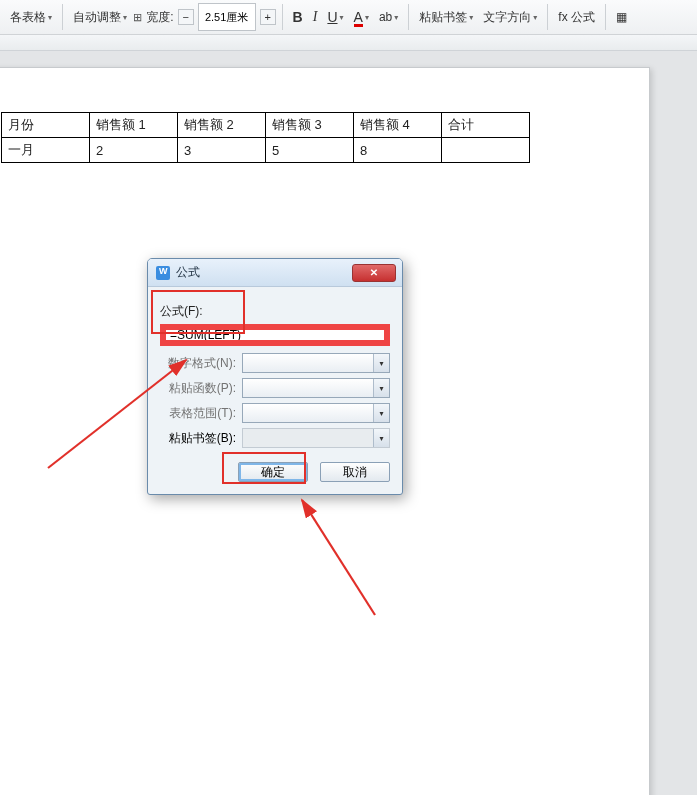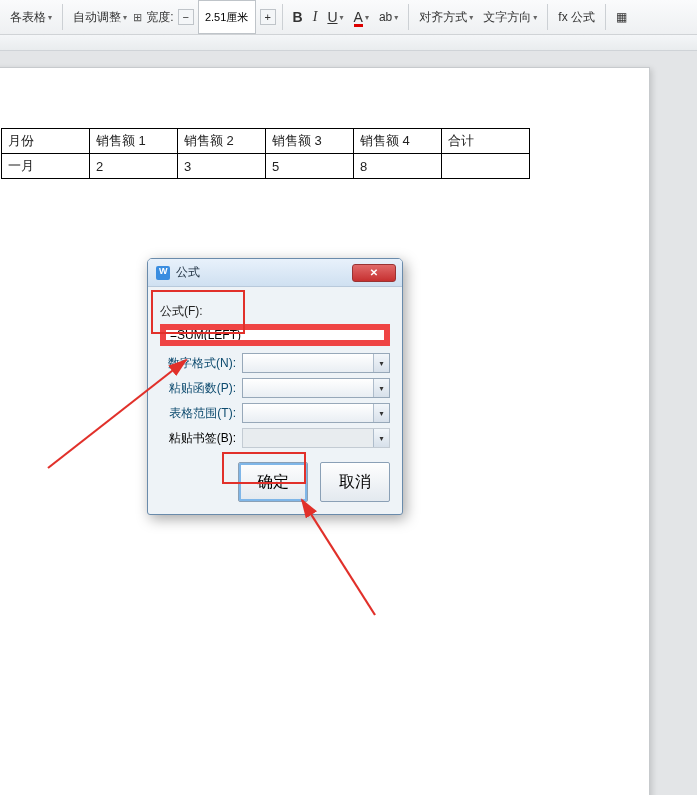--- a/index.html
+++ b/index.html
@@ -5,61 +5,61 @@
   * { box-sizing: border-box; margin: 0; padding: 0; font-family: "Microsoft YaHei", Arial, sans-serif; }
   body { width: 697px; height: 795px; background: #e3e5e7; position: relative; overflow: hidden; }
 
   
   .toolbar { height: 35px; background: linear-gradient(#fafbfc,#eef0f2); display: flex; align-items: center; font-size: 12px; color: #333; border-bottom: 1px solid #d0d3d6; }
   .tb-group { display: flex; align-items: center; padding: 0 6px; height: 100%; gap: 2px; }
   .tb-sep { width: 1px; height: 26px; background: #ccd0d4; }
   .tb-btn { padding: 2px 4px; display: flex; align-items: center; gap: 2px; cursor: pointer; }
   .drop { font-size: 8px; color: #666; }
   .width-box { display: flex; align-items: center; gap: 4px; }
-  .width-input { width: 58px; height: 34px; border: 1px solid #bfc4c9; background: #fff; font-size: 11px; text-align: center; }
+  .width-input { width: 58px; height: 28px; border: 1px solid #bfc4c9; background: #fff; font-size: 11px; text-align: center; }
   .pm-btn { width: 16px; height: 16px; border: 1px solid #bfc4c9; background: #f4f6f8; display: flex; align-items: center; justify-content: center; cursor: pointer; font-size: 11px; }
 
   .bold { font-weight: bold; font-size: 14px; }
   .italic { font-style: italic; font-family: Georgia,serif; font-size: 14px; }
   .under { text-decoration: underline; font-size: 14px; }
   .color-A { font-size: 14px; position: relative; }
   .color-A::after { content:""; position:absolute; left:0; right:0; bottom:-2px; height:3px; background:#d00; }
 
   
   .paper-area { position: absolute; top: 35px; left: 0; right: 0; bottom: 0; }
   .ruler { height: 16px; background: linear-gradient(#f4f6f8,#e9ecee); border-bottom:1px solid #cfd3d7; }
   .paper { position: absolute; top: 32px; left: -10px; width: 660px; height: 760px; background: #fff; border: 1px solid #c7cacd; box-shadow: 2px 2px 6px rgba(0,0,0,0.15); }
 
-  .doc-table { position: absolute; top: 60px; left: 10px; border-collapse: collapse; font-size: 13px; color: #222; }
+  .doc-table { position: absolute; top: 44px; left: 10px; border-collapse: collapse; font-size: 13px; color: #222; }
   .doc-table td { border: 1px solid #000; padding: 3px 6px; width: 88px; height: 22px; }
 
   
   .dialog { position: absolute; top: 258px; left: 147px; width: 256px; background: #eef3f7; border: 1px solid #6a8bab; border-radius: 5px 5px 3px 3px; box-shadow: 3px 4px 14px rgba(0,0,0,0.35); font-size: 12px; }
   .dlg-title { height: 28px; background: linear-gradient(#e8f1fb,#cfe0f1); display:flex; align-items:center; padding: 0 6px 0 8px; border-bottom:1px solid #b8c9db; border-radius:4px 4px 0 0; }
   .dlg-title-icon { width:14px; height:14px; background:#3a8de0; border-radius:2px; margin-right:6px; position:relative; }
   .dlg-title-icon::after { content:"W"; color:#fff; font-size:9px; font-weight:bold; position:absolute; left:3px; top:0; }
   .dlg-title-text { flex:1; color:#234; font-size:12px; }
   .dlg-close { width: 44px; height: 18px; background: linear-gradient(#e06a6a,#c63030); border:1px solid #933; border-radius:3px; display:flex; align-items:center; justify-content:center; cursor:pointer; }
   .dlg-close span { color:#fff; font-size:10px; font-weight:bold; }
 
   .dlg-body { padding: 16px 12px 12px; }
   .field-label { color:#222; margin-bottom:4px; }
   .formula-input { width: 100%; height: 22px; border:6px solid #ef4444; background:#fff; padding: 2px 4px; font-size:12px; }
 
   .group-hdr { margin-top: 10px; margin-bottom: 6px; color:#222; }
   .group-sep { height:1px; background:#c2ccd6; margin: -2px 0 8px 28px; }
   .row { display:flex; align-items:center; margin: 5px 0; }
-  .row-label { width: 82px; text-align:right; padding-right:6px; color:#0c4a6e; }
+  .row-label { width: 82px; text-align:right; padding-right:6px; color:#737373; }
   .row-label.disabled { color:#000000; }
   .combo { flex:1; height:20px; border:1px solid #97a8b9; background:linear-gradient(#fff,#e9eef3); position:relative; }
   .combo.disabled { background:#e8ecef; border-color:#c3cbd3; }
   .combo .cbtn { position:absolute; right:0; top:0; width:16px; height:100%; background:linear-gradient(#f2f6fa,#d7e0ea); border-left:1px solid #aebccb; display:flex; align-items:center; justify-content:center; font-size:8px; color:#333; }
 
   .dlg-buttons { display:flex; justify-content:flex-end; gap:12px; margin-top:14px; }
-  .btn { width:70px; height:40px; border:1px solid #8aa0b6; background:linear-gradient(#fefefe,#e3e9ef); border-radius:2px; cursor:pointer; font-size:16px; }
+  .btn { width:70px; height:20px; border:1px solid #8aa0b6; background:linear-gradient(#fefefe,#e3e9ef); border-radius:2px; cursor:pointer; font-size:12px; }
   .btn.primary { box-shadow: 0 0 0 2px #7fb6e8 inset; }
 
   
   .anno { position:absolute; border:2px solid #e1302a; pointer-events:none; }
   .arrow-svg { position:absolute; pointer-events:none; }
 </style>
 </head>
 <body>
 
 <div class="toolbar">
@@ -100,21 +100,21 @@
         <span class="drop">▾</span>
       </div>
     <div class="tb-btn">
         <span>ab</span>
         <span class="drop">▾</span>
       </div>
   </div>
   <div class="tb-sep"></div>
   <div class="tb-group">
     <div class="tb-btn">
-        <span>对齐方式</span>
+        <span>粘贴书签</span>
         <span class="drop">▾</span>
       </div>
     <div class="tb-btn">
         <span>文字方向</span>
         <span class="drop">▾</span>
       </div>
   </div>
   <div class="tb-sep"></div>
   <div class="tb-group">
     <div class="tb-btn">

